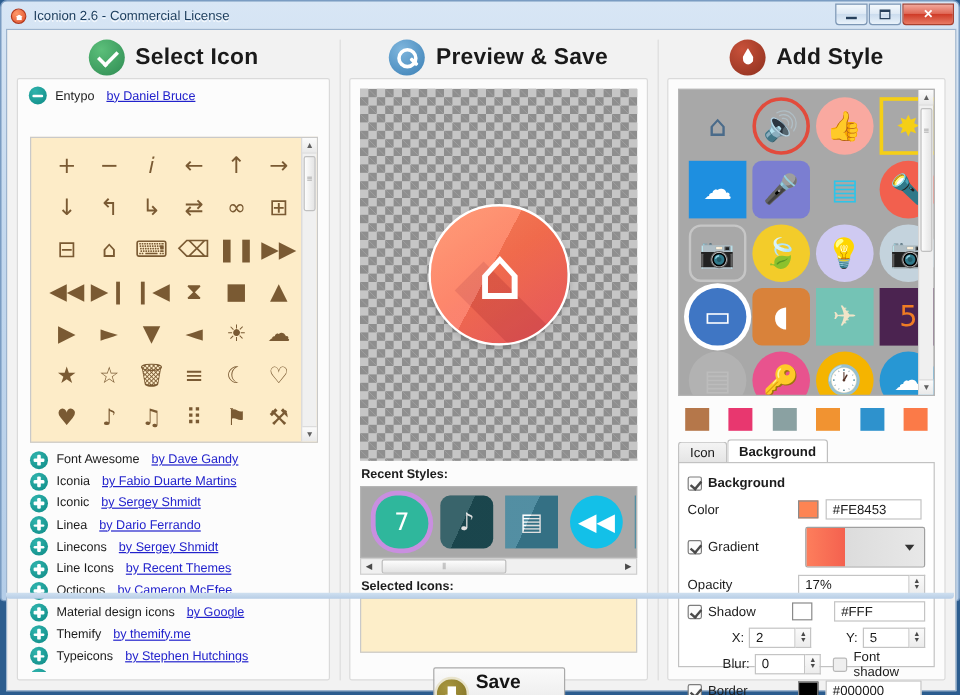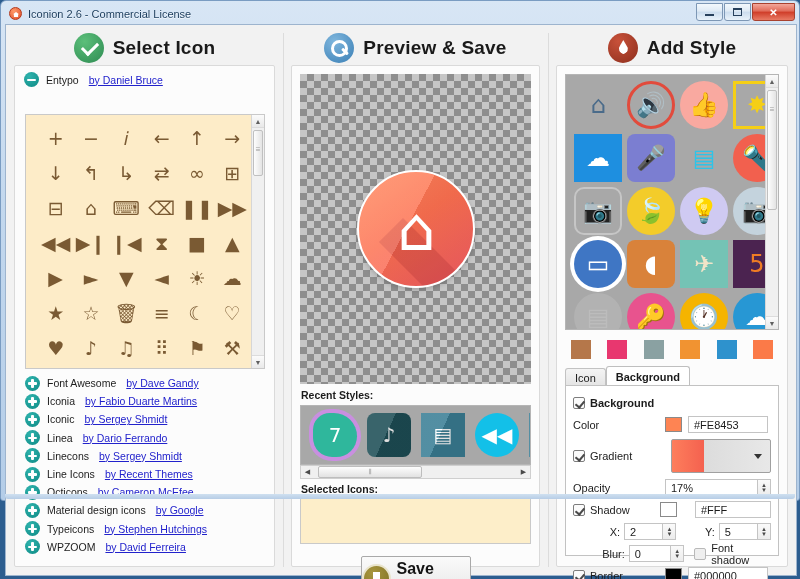--- a/index.html
+++ b/index.html
@@ -410,20 +410,25 @@
               <span class="font-name">Octicons</span>
               <span class="font-author">by Cameron McEfee</span>
             </div>
             <div class="font-row">
               <div class="pm plus"></div>
               <span class="font-name">Material design icons</span>
               <span class="font-author">by Google</span>
             </div>
             <div class="font-row">
               <div class="pm plus"></div>
+              <span class="font-name">Themify</span>
+              <span class="font-author">by themify.me</span>
+            </div>
+            <div class="font-row">
+              <div class="pm plus"></div>
               <span class="font-name">Typeicons</span>
               <span class="font-author">by Stephen Hutchings</span>
             </div>
             <div class="font-row">
               <div class="pm plus"></div>
               <span class="font-name">WPZOOM</span>
               <span class="font-author">by David Ferreira</span>
             </div>
           </div>
       </div>

